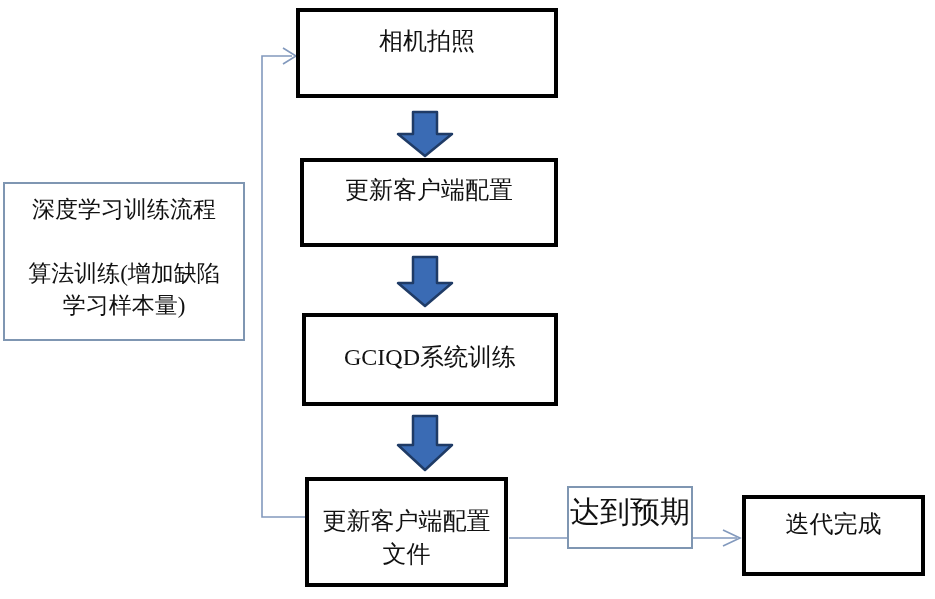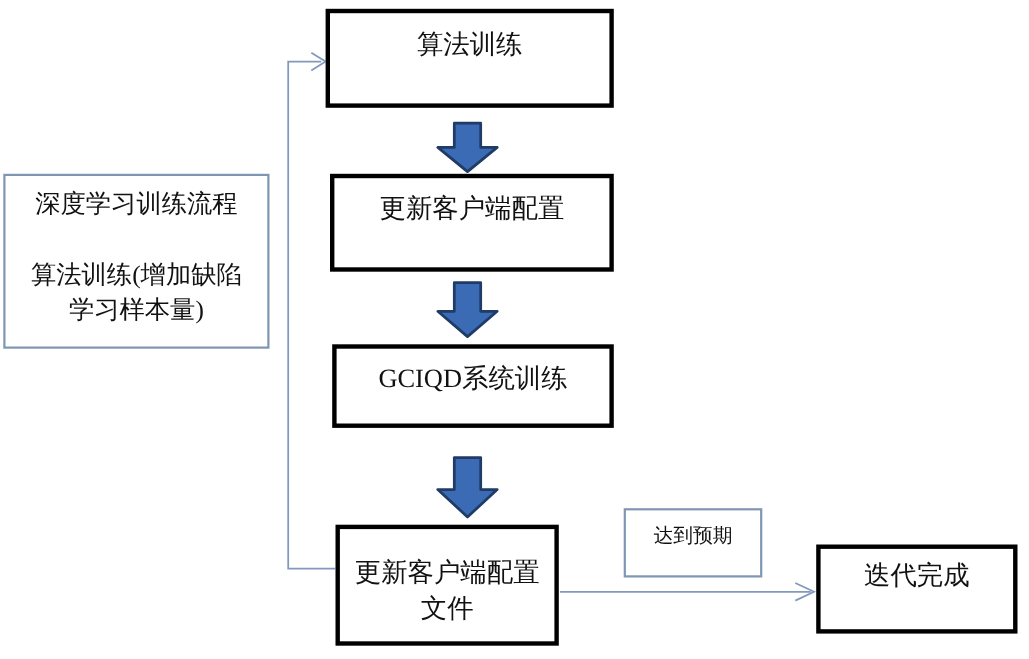--- a/index.html
+++ b/index.html
@@ -34,28 +34,29 @@
     display: flex;
     justify-content: center;
     align-items: flex-start;
     text-align: center;
     font-size: 24px;
     line-height: 33px;
     white-space: pre-line;
   }
   .node.thin {
     border: 2px solid var(--note-border);
+    margin-top: 24px;
   }
   .lbl { display: block; white-space: pre-line; }
   .b-camera { left: 296px; top: 8px;   width: 262px; height: 90px;  padding-top: 13px; }
   .b-mark   { left: 300px; top: 158px; width: 258px; height: 89px;  padding-top: 12px; }
-  .b-gciqd  { left: 302px; top: 313px; width: 256px; height: 76px;  padding-top: 12px; }
+  .b-gciqd  { left: 302px; top: 313px; width: 256px; height: 93px;  padding-top: 24px; }
   .b-update { left: 305px; top: 477px; width: 203px; height: 110px; padding-top: 24px; }
   .b-note   { left: 3px;   top: 158px; width: 242px; height: 159px; padding-top: 10px; font-size: 23px; line-height: 32px; }
-  .b-cond   { left: 567px; top: 462px; width: 126px; height: 63px;  padding-top: 7px;  font-size: 18px; }
+  .b-cond   { left: 567px; top: 462px; width: 126px; height: 63px;  padding-top: 7px;  font-size: 30px; }
   .b-done   { left: 742px; top: 495px; width: 183px; height: 81px;  padding-top: 9px; }
   .thin-line { fill: none; stroke: var(--connector); stroke-width: 1.6px; }
   .block-arrow { fill: var(--arrow-fill); stroke: var(--arrow-stroke); stroke-width: 2.5px; stroke-linejoin: round; }
 </style>
 </head>
 <body>
 
 <div class="canvas">
 
   <svg class="connector-layer" width="935" height="599" viewBox="0 0 935 599" xmlns="http://www.w3.org/2000/svg">
@@ -65,21 +66,21 @@
 
     <path class="thin-line" d="M509,538 L737,538"></path>
     <path class="thin-line" d="M723,530 L740,538 L723,546"></path>
 
     <polygon class="block-arrow" points="413,112 437,112 437,134 452,134 425,156 398,134 413,134"></polygon>
     <polygon class="block-arrow" points="413,257 437,257 437,283 452,283 425,306 398,283 413,283"></polygon>
     <polygon class="block-arrow" points="413,416 437,416 437,445 452,445 425,470 398,445 413,445"></polygon>
   </svg>
 
   <div class="node b-camera">
-    <span class="lbl">算法训练</span>
+    <span class="lbl">相机拍照</span>
   </div>
 
   <div class="node b-mark">
     <span class="lbl">更新客户端配置</span>
   </div>
 
   <div class="node b-gciqd">
     <span class="lbl">GCIQD系统训练</span>
   </div>
 

